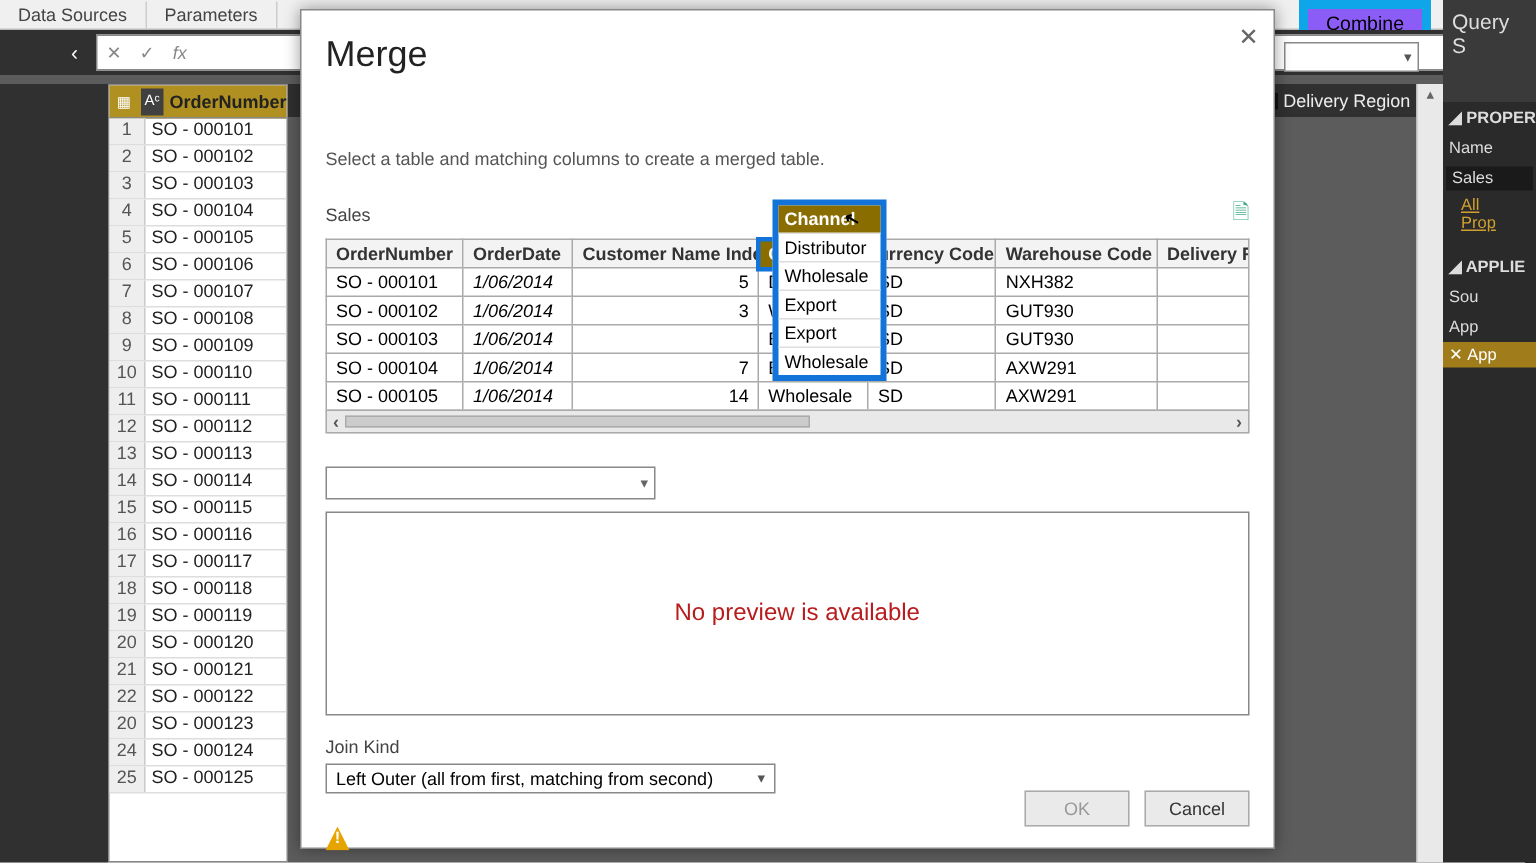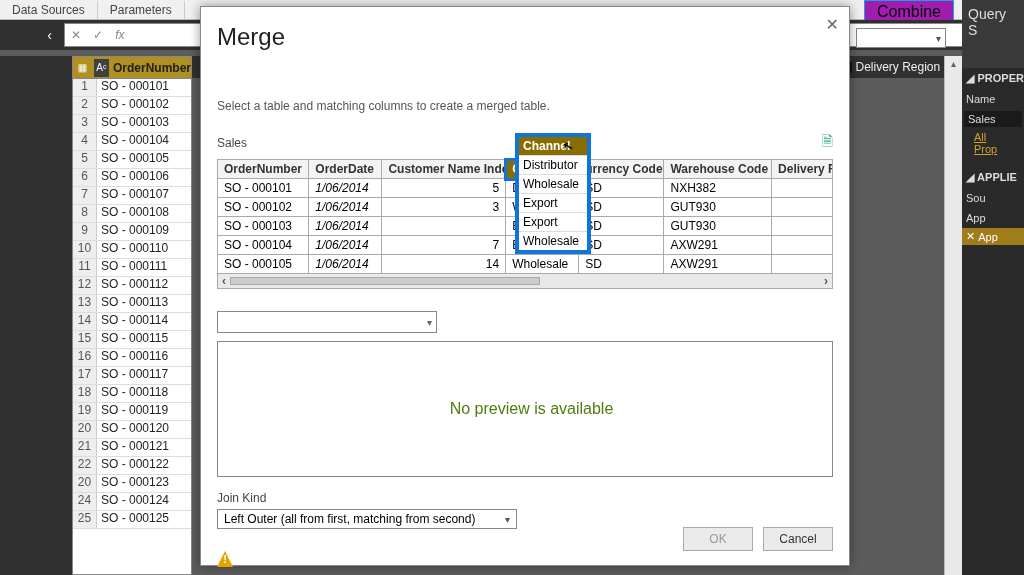--- a/index.html
+++ b/index.html
@@ -168,21 +168,21 @@
     width:220px; height:22px; border:1px solid #888; background:#fff;
     display:flex; align-items:center; justify-content:flex-end; padding:0 4px;
   }
   .second-select .tri { color:#666; font-size:10px; }
 
   .preview-box {
     margin-top:8px;
     height:136px;
     border:1px solid #888;
     display:flex; align-items:center; justify-content:center;
-    color:#4d7c0f; font-size:16px;padding-left:13px;
+    color:#b91c1c; font-size:16px;padding-left:13px;
   }
 
   .join-label { margin-top:14px; color:#444; }
   .join-select {
     margin-top:4px; width:300px; height:20px; border:1px solid #888;
     display:flex; align-items:center; justify-content:space-between; padding:0 6px; font-size:12px;
   }
   .join-select .tri { color:#555; font-size:10px; }
 
   .warn-row { margin-top:22px; display:flex; align-items:center; }
@@ -195,22 +195,22 @@
 
   .btn-row { position:absolute; right:16px; bottom:14px; display:flex; gap:10px; }
   .btn {
     min-width:70px; height:24px; border:1px solid #aaa; background:#eaeaea;
     display:flex; align-items:center; justify-content:center; color:#333;
   }
   .btn.ok { color:#999; }
 
   .combine-tab {
     position:absolute; top:0; right:70px;
-    background:#a21caf; padding:2px 12px; border:1px solid #0ea5e9;
-    font-size:16px;
+    background:#8b5cf6; padding:2px 12px; border:6px solid #0ea5e9;
+    font-size:13px;
   }
   .dropdown-under-combine {
     position:absolute; top:28px; right:78px; width:90px; height:20px;
     background:#fff; border:1px solid #888;
     display:flex; align-items:center; justify-content:flex-end; padding:0 4px;
   }
 </style>
 </head>
 <body>
 

